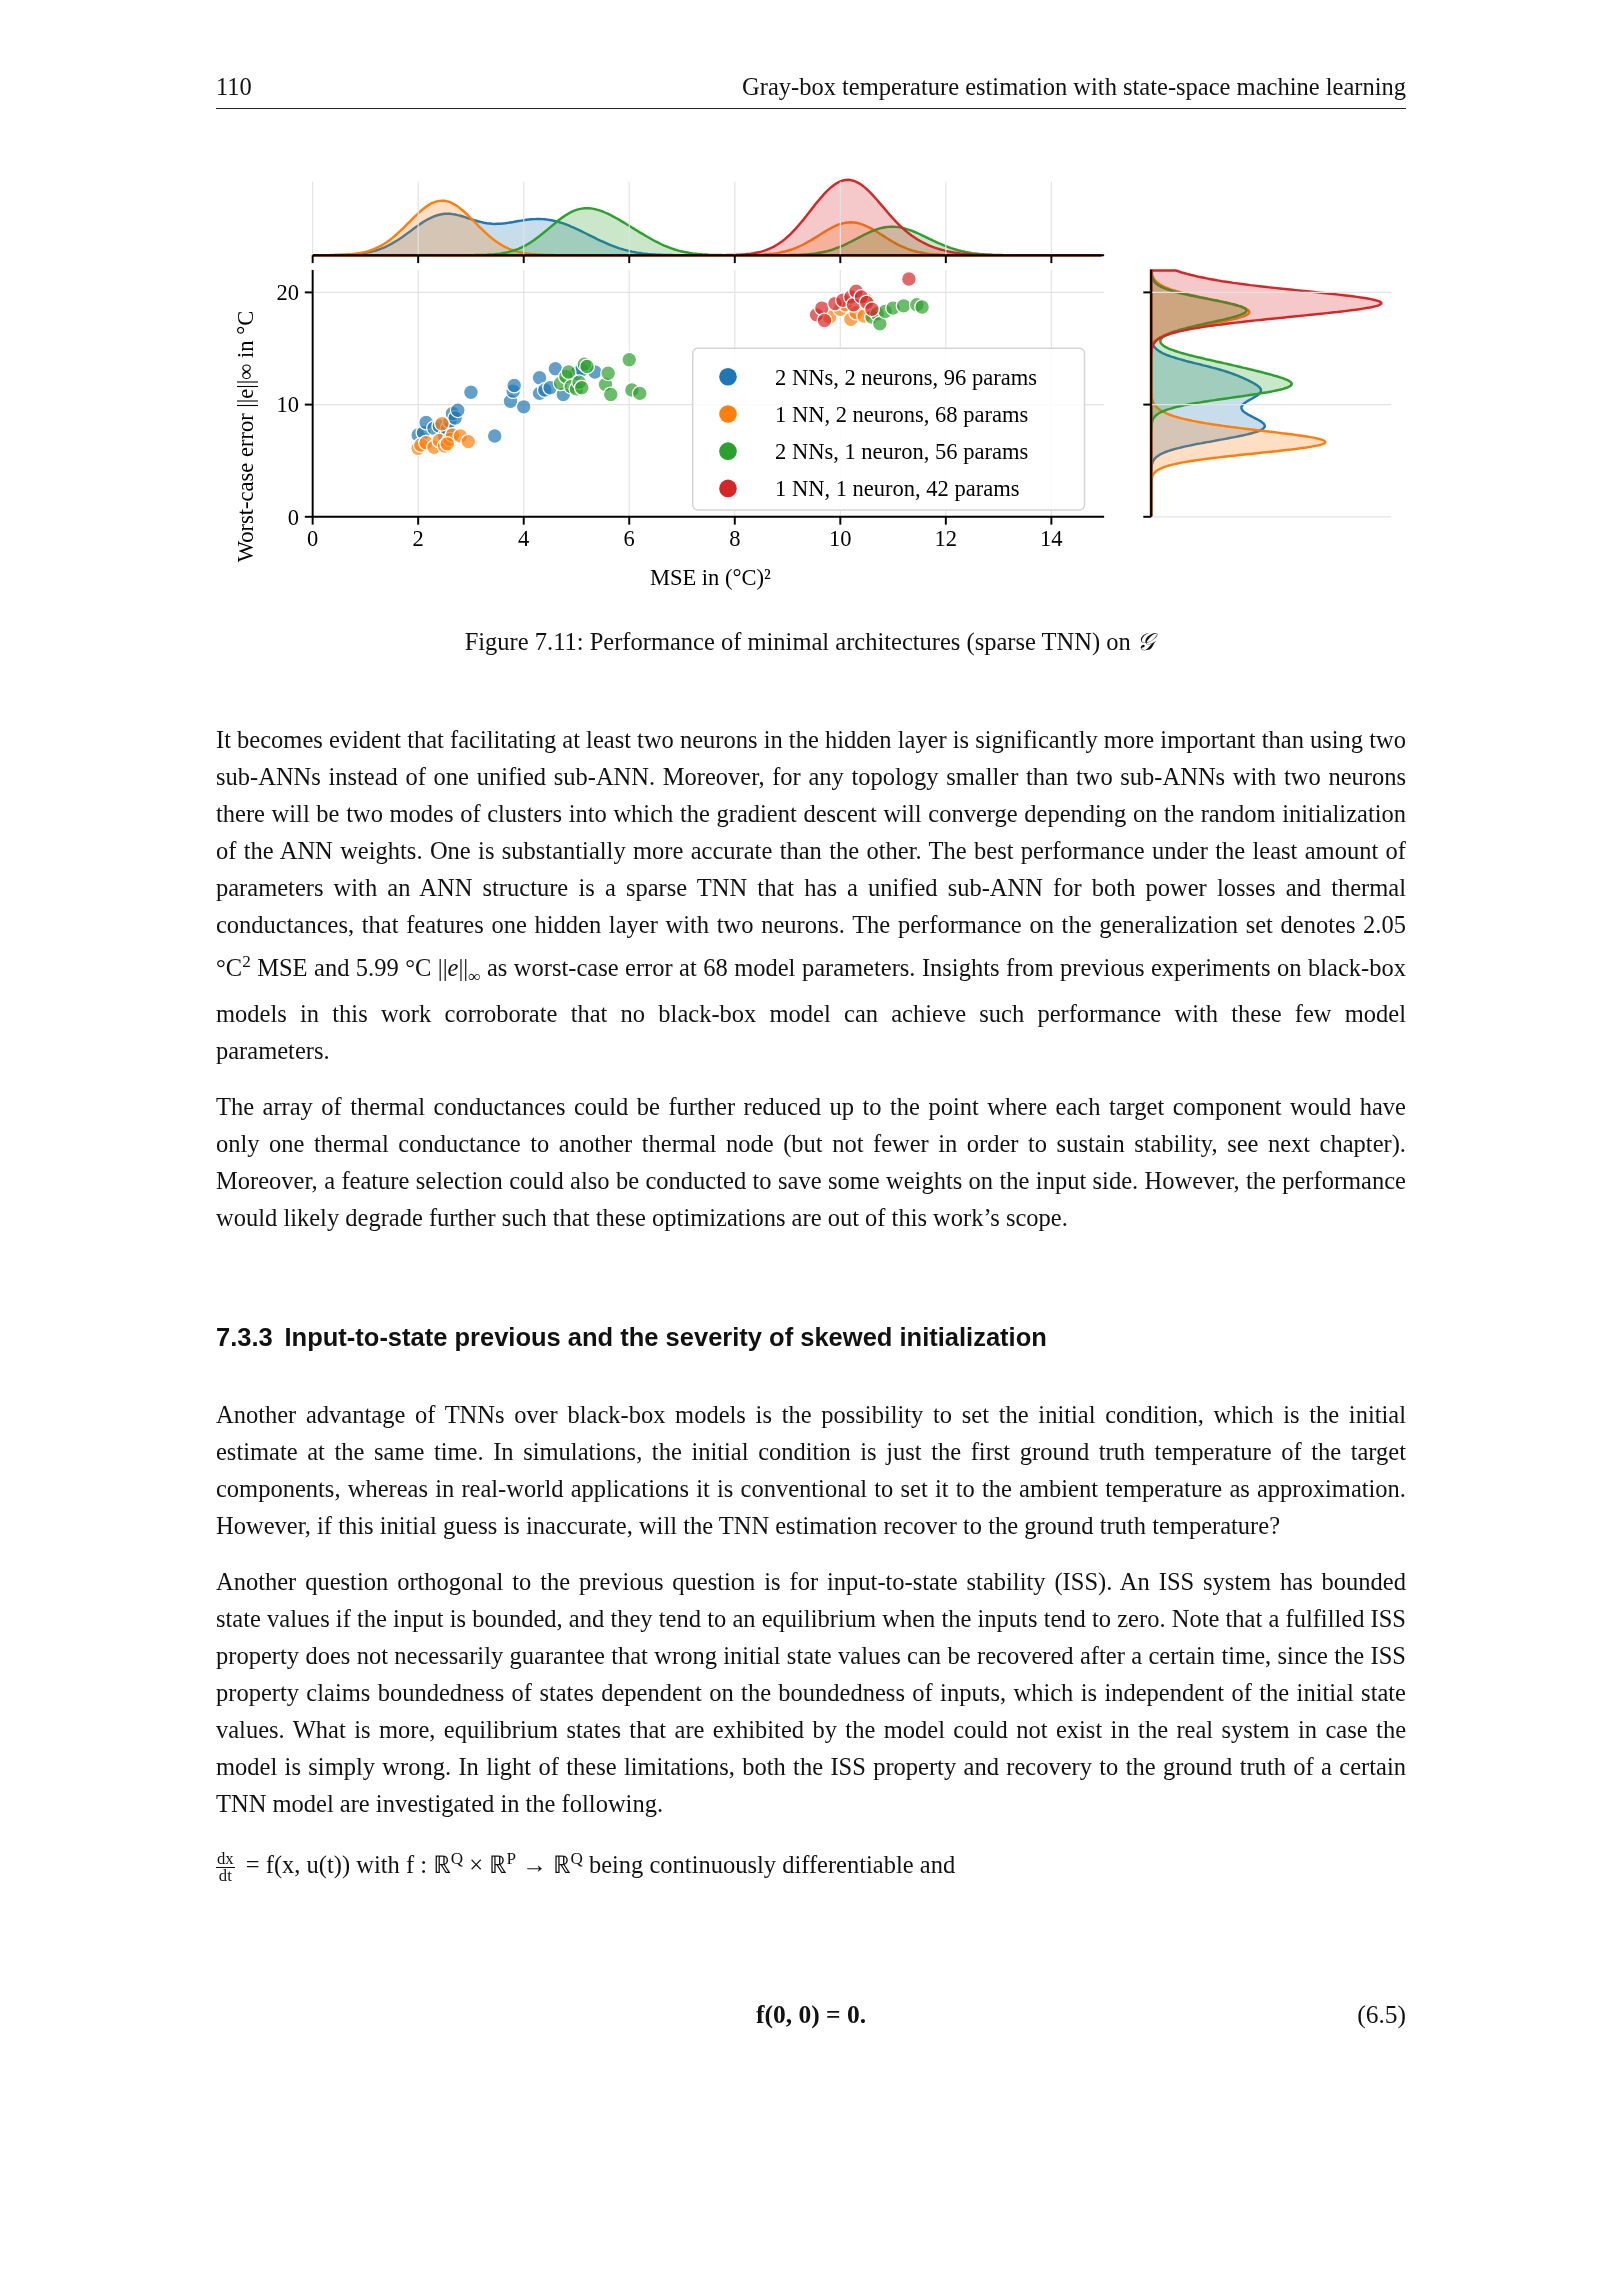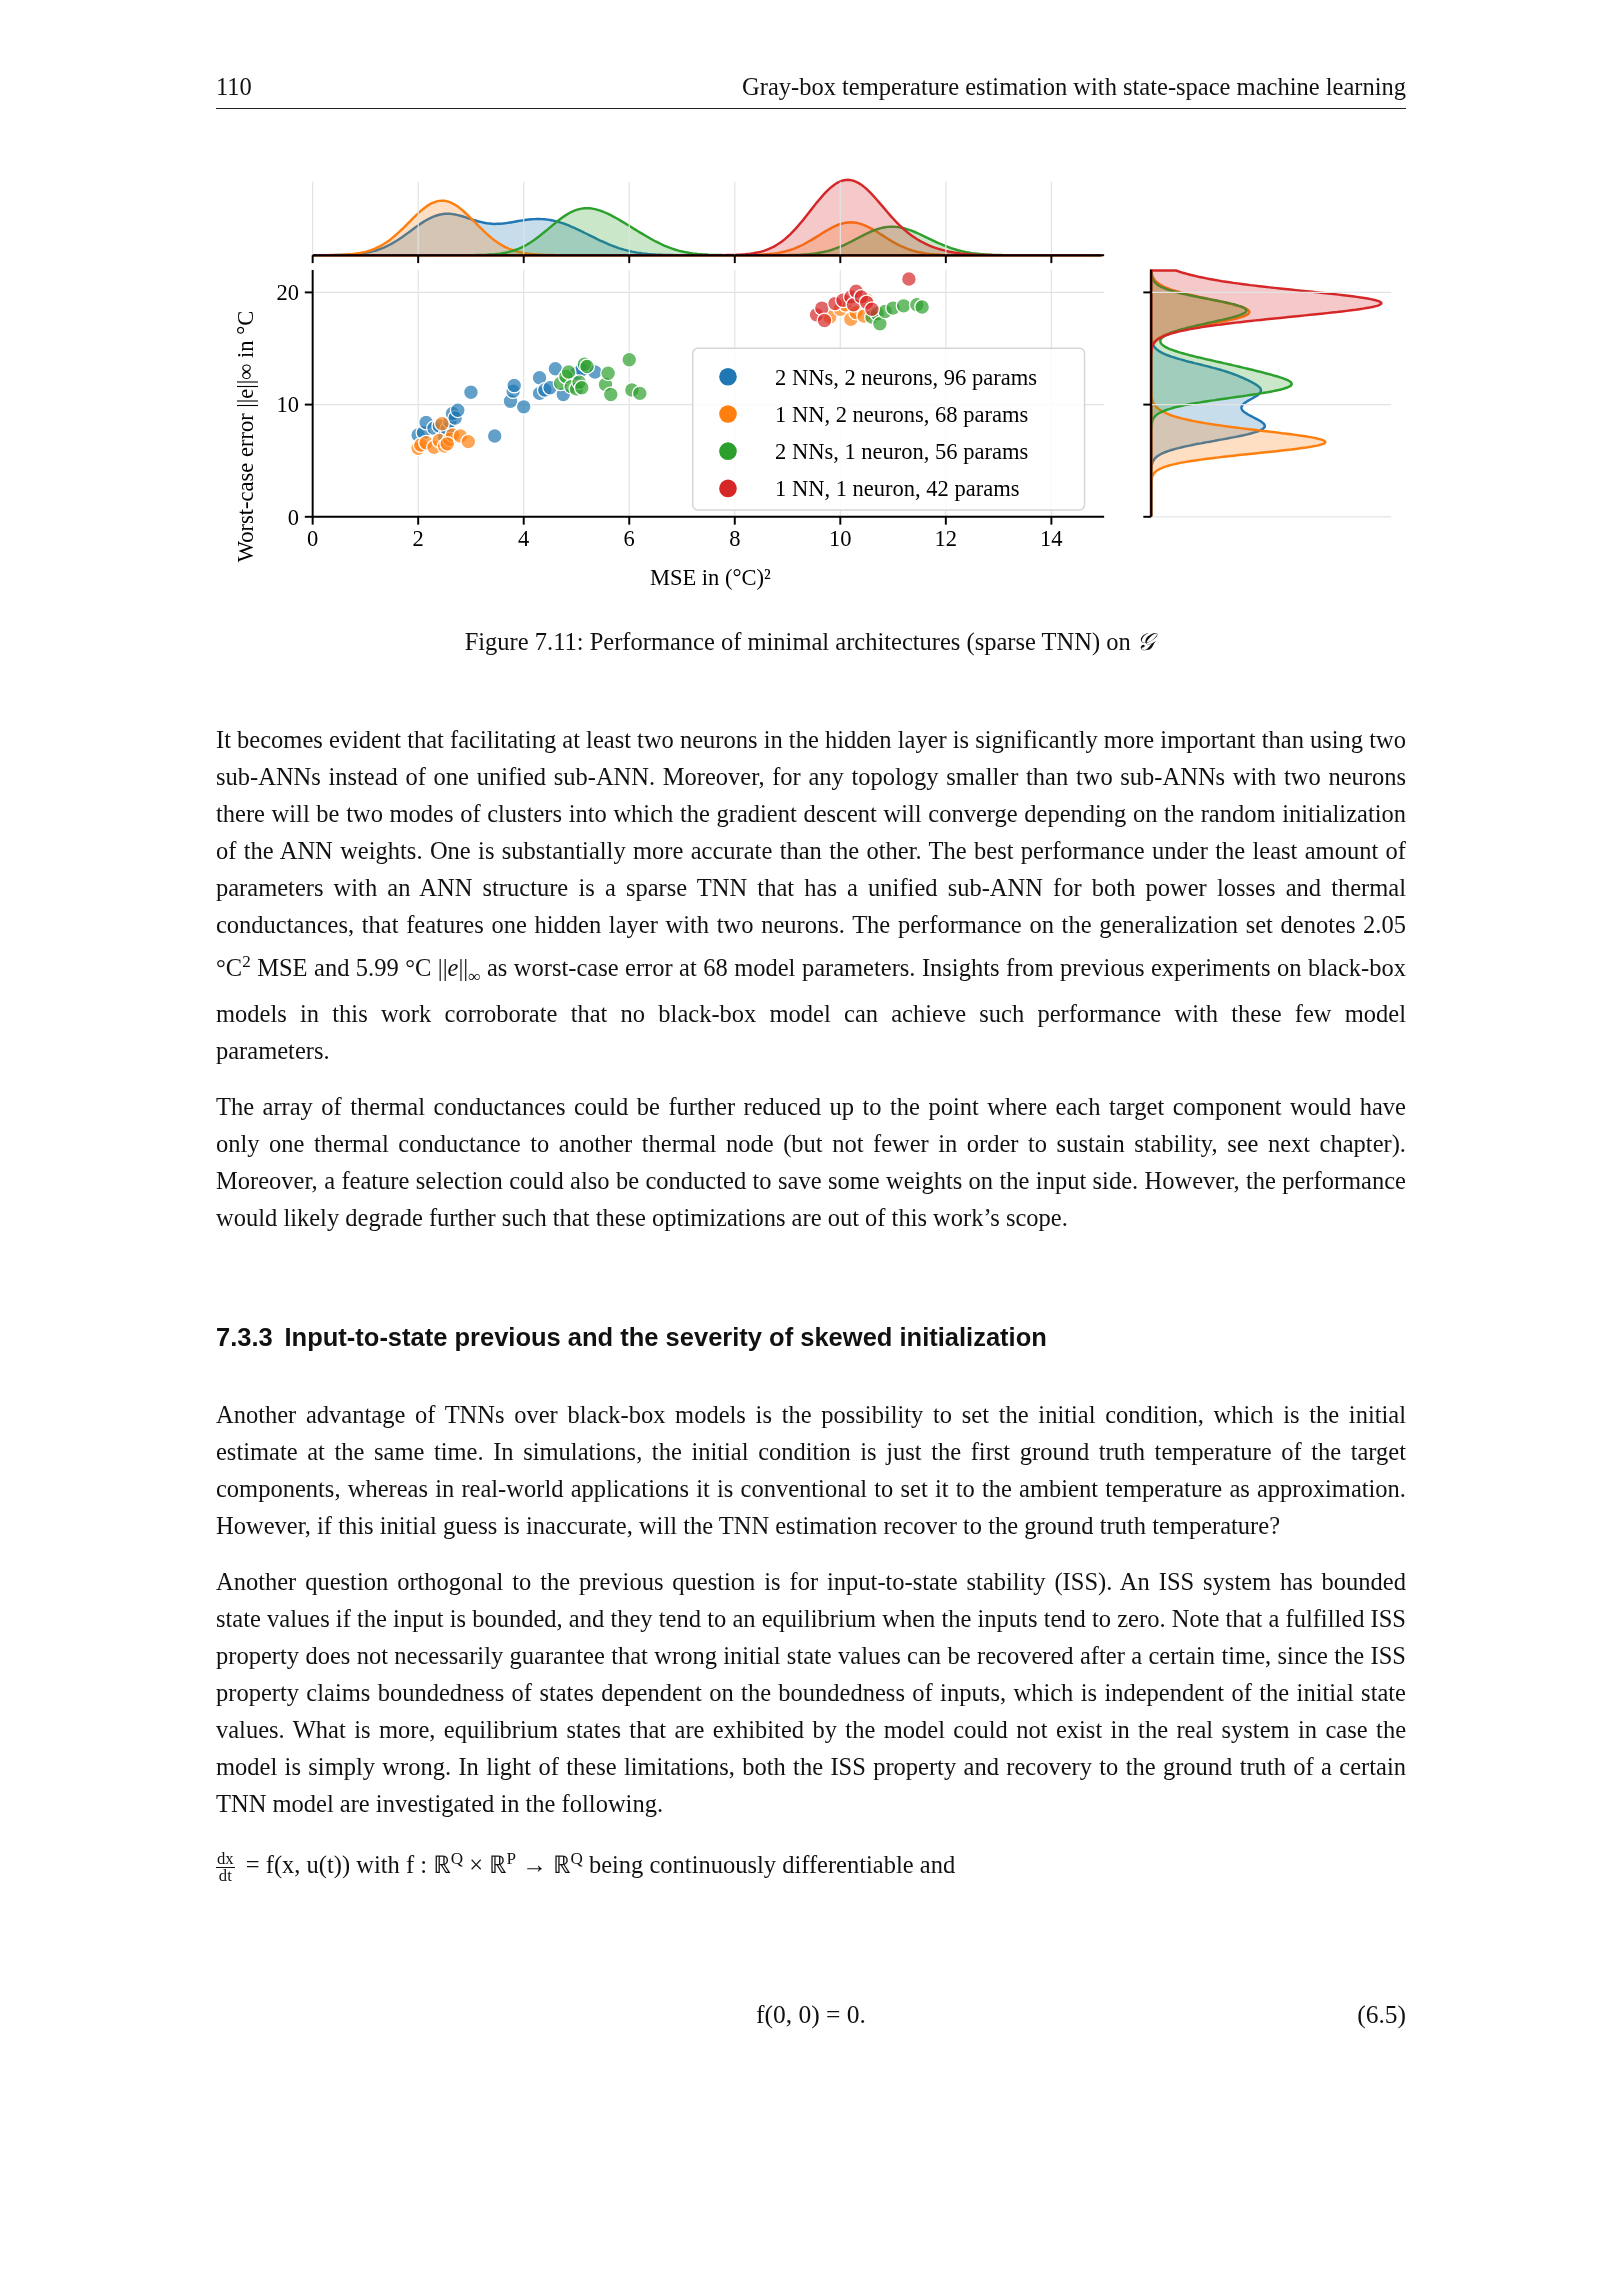--- a/index.html
+++ b/index.html
@@ -8,21 +8,21 @@
   .header .pno { position:absolute; left:0; top:0; }
   .header .rtitle { position:absolute; right:0; top:0; }
   #figure { position:absolute; left:225px; top:172px; }
   .caption { position:absolute; left:0; width:1619px; top:627px; text-align:center; font-size:24.5px; }
   .caption i { font-family:"DejaVu Serif", serif; font-style:italic; }
   .body-text { position:absolute; left:216px; width:1190px; font-size:24.5px; line-height:37px; text-align:justify; }
   .body-text p { margin:0 0 18.6px 0; }
   .h3 { position:absolute; left:216px; top:1323px; font-family:"Liberation Sans", sans-serif; font-weight:bold; font-size:25.5px; }
   .h3 .num { margin-right:11.8px;text-align:center; }
   .eq { position:absolute; left:216px; width:1190px; top:2000px; font-size:25.5px; }
-  .eq .lhs { position:absolute; left:0; width:100%; text-align:center; font-weight:normal; }
+  .eq .lhs { position:absolute; left:0; width:100%; text-align:center; font-weight:bold; }
   .eq .enum { position:absolute; right:0; }
   sup, sub { font-size:0.7em; }
   .frac { display:inline-block; vertical-align:middle; text-align:center; font-size:16.7px; line-height:16.7px; margin-right:5px; }
   .frac .num { display:block; border-bottom:1px solid #111; padding:0 1px; }
   .frac .den { display:block; }
 </style>
 </head>
 <body>
 
 <div class="header">

